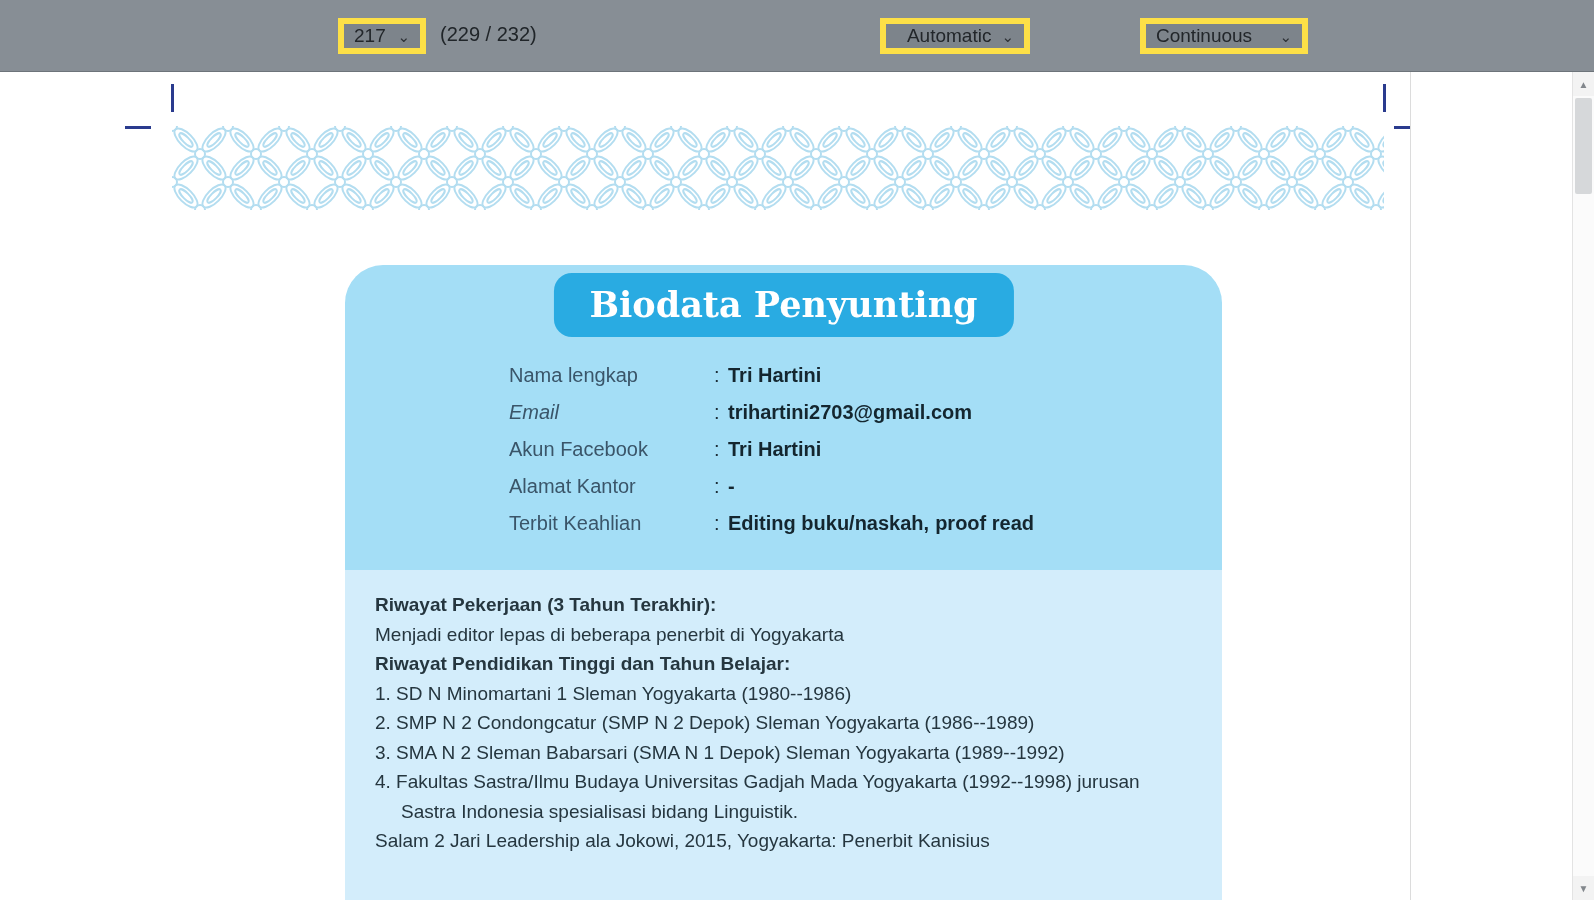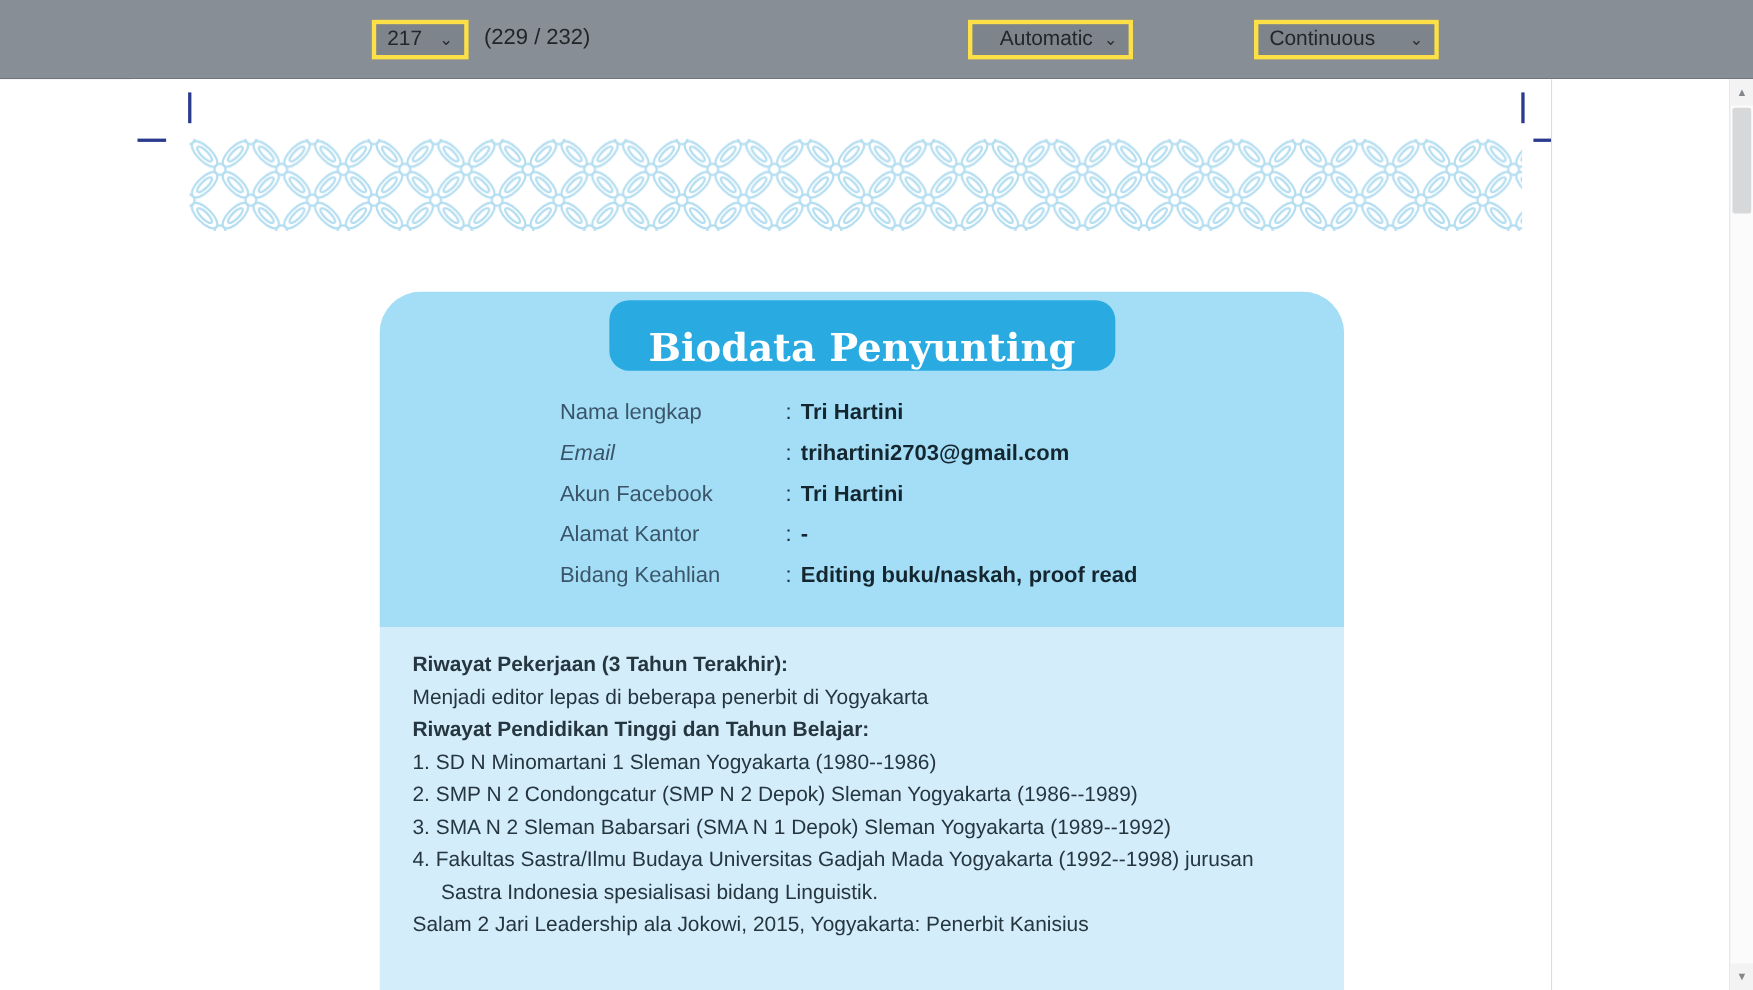--- a/index.html
+++ b/index.html
@@ -9,21 +9,21 @@
     background: #fff; font-family: "Liberation Sans", sans-serif;
   }
 
   
   .toolbar {
     position: absolute; top: 0; left: 0; width: 100%; height: 72px;
     background: #878e95; border-bottom: 1px solid #6d747a;
   }
   .tb-select {
     position: absolute; top: 18px; height: 36px; background: #7d848b;
-    border: 4px solid #fde047; display: flex; align-items: center;
+    border: 6px solid #fde047; display: flex; align-items: center;
     justify-content: space-between; padding: 0 10px; color: #22262a;
     font-size: 19px; cursor: pointer;
   }
   .tb-select .chev { font-size: 15px; color: #2a2e32; margin-left: 10px; line-height: 1; }
   .zoom-select { left: 338px; width: 88px; }
   .layout-select { left: 880px; width: 150px; justify-content: flex-end; }
   .scroll-select { left: 1140px; width: 168px; }
   .page-ind { position: absolute; left: 440px; top: 23px; color: #202529; font-size: 20px; }
 
   
@@ -42,21 +42,21 @@
   .batik { position: absolute; left: 52px; top: 54px; width: 1212px; height: 84px; overflow: hidden; }
 
   
   .card {
     position: absolute; left: 225px; top: 193px; width: 877px; height: 707px;
     border-radius: 38px 38px 0 0; overflow: hidden;
   }
   .card-top { position: relative; height: 305px; background: #a4def6; }
   .pill {
     position: absolute; top: 8px; left: 50%; transform: translateX(-50%);
-    background: #29abe2; border-radius: 18px; padding: 12px 36px; height: 64px;
+    background: #29abe2; border-radius: 18px; padding: 0 36px; height: 64px;
     line-height: 64px; color: #ffffff; font-family: "DejaVu Serif", serif;
     font-weight: 700; font-size: 35px; white-space: nowrap;
   }
   .fields { position: absolute; left: 164px; top: 92px; right: 16px; }
   .frow { display: flex; height: 37px; align-items: center; font-size: 20px; }
   .flabel { width: 205px; color: #3a5569; }
   .flabel.italic { font-style: italic; }
   .fcolon { width: 14px; color: #1c2d36; }
   .fvalue { font-weight: 700; color: #14262f; }
   .fvalue .italic-part { margin-left: 6px; }
@@ -155,21 +155,21 @@
               <span class="flabel">Akun Facebook</span>
               <span class="fcolon">:</span>
               <span class="fvalue">Tri Hartini</span>
             </div>
             <div class="frow">
               <span class="flabel">Alamat Kantor</span>
               <span class="fcolon">:</span>
               <span class="fvalue">-</span>
             </div>
             <div class="frow">
-              <span class="flabel">Bidang Keahlian</span>
+              <span class="flabel">Terbit Keahlian</span>
               <span class="fcolon">:</span>
               <span class="fvalue"><span>Editing buku/naskah,</span><span class="italic-part">proof read</span></span>
             </div>
           </div>
         </div>
 
         <div class="card-bottom">
           <div class="sec-heading">Riwayat Pekerjaan (3 Tahun Terakhir):</div>
           <div class="sec-line">Menjadi editor lepas di beberapa penerbit di Yogyakarta</div>
 

